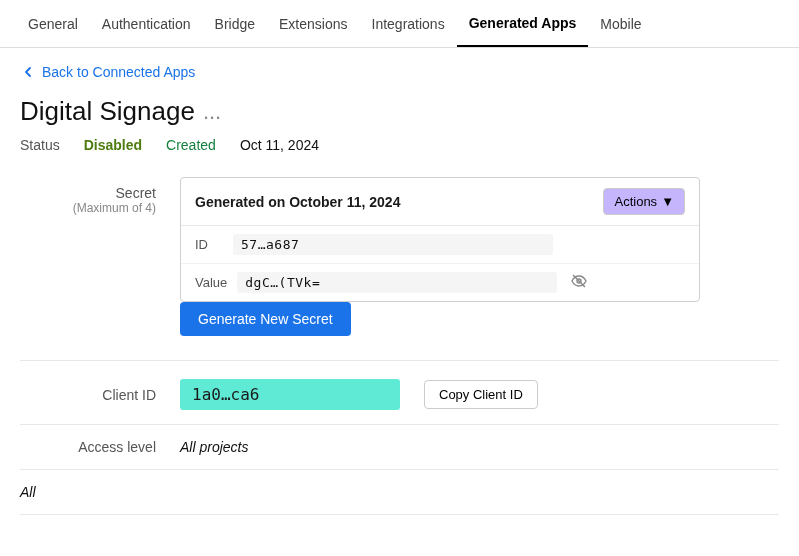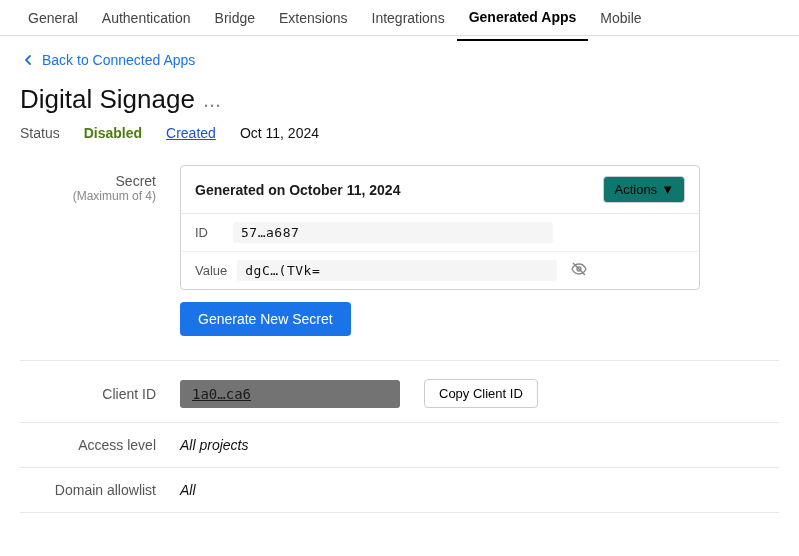--- a/index.html
+++ b/index.html
@@ -12,55 +12,55 @@
     .back-link svg { width: 16px; height: 16px; }
 
     
     .page-content { padding: 0 20px 20px 20px; }
 
     .page-title { font-size: 26px; font-weight: 400; color: #111; margin-bottom: 10px; display: flex; align-items: center; gap: 8px; }
     .page-title-dots { color: #888; font-size: 22px; }
 
     .status-row { display: flex; align-items: center; gap: 24px; font-size: 14px; color: #555; margin-bottom: 24px; }
     .status-disabled { font-weight: 700; color: #4d7c0f; }
-    .created-label { color: #1d4ed8; text-decoration: underline; }
+    .created-label { color: #15803d; }
     .created-date { color: #111; }
 
     
     .section { display: flex; align-items: flex-start; margin-bottom: 24px; }
     .section-label { min-width: 160px; text-align: right; padding-right: 24px; color: #555; font-size: 14px; padding-top: 8px; }
     .section-sublabel { font-size: 12px; color: #888; }
     .section-content { flex: 1; }
 
     
-    .secret-card { border: 1px solid #d0d0d0; border-radius: 4px; padding: 0; margin-bottom: 12px; max-width: 520px; }
+    .secret-card { border: 1px solid #d0d0d0; border-radius: 4px; padding: 0; max-width: 520px; }
     .secret-card-header { display: flex; justify-content: space-between; align-items: center; padding: 10px 14px; border-bottom: 1px solid #e8e8e8; }
     .secret-card-title { font-weight: 600; font-size: 14px; }
-    .actions-btn { border: 1px solid #ccc; background: #0f766e; border-radius: 4px; padding: 5px 10px; font-size: 13px; cursor: pointer; display: flex; align-items: center; gap: 4px; }
+    .actions-btn { border: 1px solid #ccc; background: #c4b5fd; border-radius: 4px; padding: 5px 10px; font-size: 13px; cursor: pointer; display: flex; align-items: center; gap: 4px; }
     .secret-row { display: flex; align-items: center; padding: 8px 14px; border-bottom: 1px solid #f0f0f0; gap: 10px; }
     .secret-row:last-child { border-bottom: none; }
     .secret-row-label { font-size: 13px; color: #555; min-width: 28px; }
     .secret-value { font-family: monospace; font-size: 13px; color: #111; background: #f5f5f5; padding: 3px 8px; border-radius: 3px; letter-spacing: 0.5px; flex: 1; overflow: hidden; text-overflow: ellipsis; white-space: nowrap; max-width: 320px; }
     .eye-icon { cursor: pointer; color: #888; margin-left: 4px; }
 
     
     .generate-btn { background: #1a73e8; color: #fff; border: none; border-radius: 4px; padding: 9px 18px; font-size: 14px; font-weight: 500; cursor: pointer; }
-    .client-id-value { font-family: monospace; font-size: 14px; background: #737373; padding: 6px 12px; border-radius: 3px; min-width: 220px; max-width: 280px; overflow: hidden; text-overflow: ellipsis; white-space: nowrap; margin-right: 12px; text-decoration: underline; }
+    .client-id-value { font-family: monospace; font-size: 16px; background: #5eead4; padding: 6px 12px; border-radius: 3px; min-width: 220px; max-width: 280px; overflow: hidden; text-overflow: ellipsis; white-space: nowrap; margin-right: 12px; }
     .copy-btn { border: 1px solid #ccc; background: #fff; border-radius: 4px; padding: 6px 14px; font-size: 13px; cursor: pointer; }
     .field-row { display: flex; align-items: center; padding: 14px 0; border-bottom: 1px solid #e8e8e8; }
     .field-label { min-width: 160px; text-align: right; padding-right: 24px; color: #555; font-size: 14px; }
     .field-value { font-size: 14px; color: #111; font-style: italic; }
 
     
     .divider { border: none; border-top: 1px solid #e8e8e8; margin: 4px 0; }
   </style>
 </head>
 <body>
 
-<nav style="display:flex; align-items:center; border-bottom:1px solid #ddd; padding:0 16px; height:36px;">
+<nav style="display:flex; align-items:center; border-bottom:1px solid #ddd; padding:0 16px; height:48px;">
   <span class="nav-item">General</span>
   <span class="nav-item">Authentication</span>
   <span class="nav-item">Bridge</span>
   <span class="nav-item">Extensions</span>
   <span class="nav-item">Integrations</span>
   <span class="nav-item active">Generated Apps</span>
   <span class="nav-item">Mobile</span>
 </nav>
 
 <div class="back-link">
@@ -131,17 +131,16 @@
       <button class="copy-btn">Copy Client ID</button>
     </div>
   </div>
 
   <div class="field-row">
     <div class="field-label">Access level</div>
     <div class="field-value">All projects</div>
   </div>
 
   <div class="field-row">
-    <div class="field-label">Domain allowlist</div>
     <div class="field-value">All</div>
   </div>
 
 </div>
 
 </body></html>

